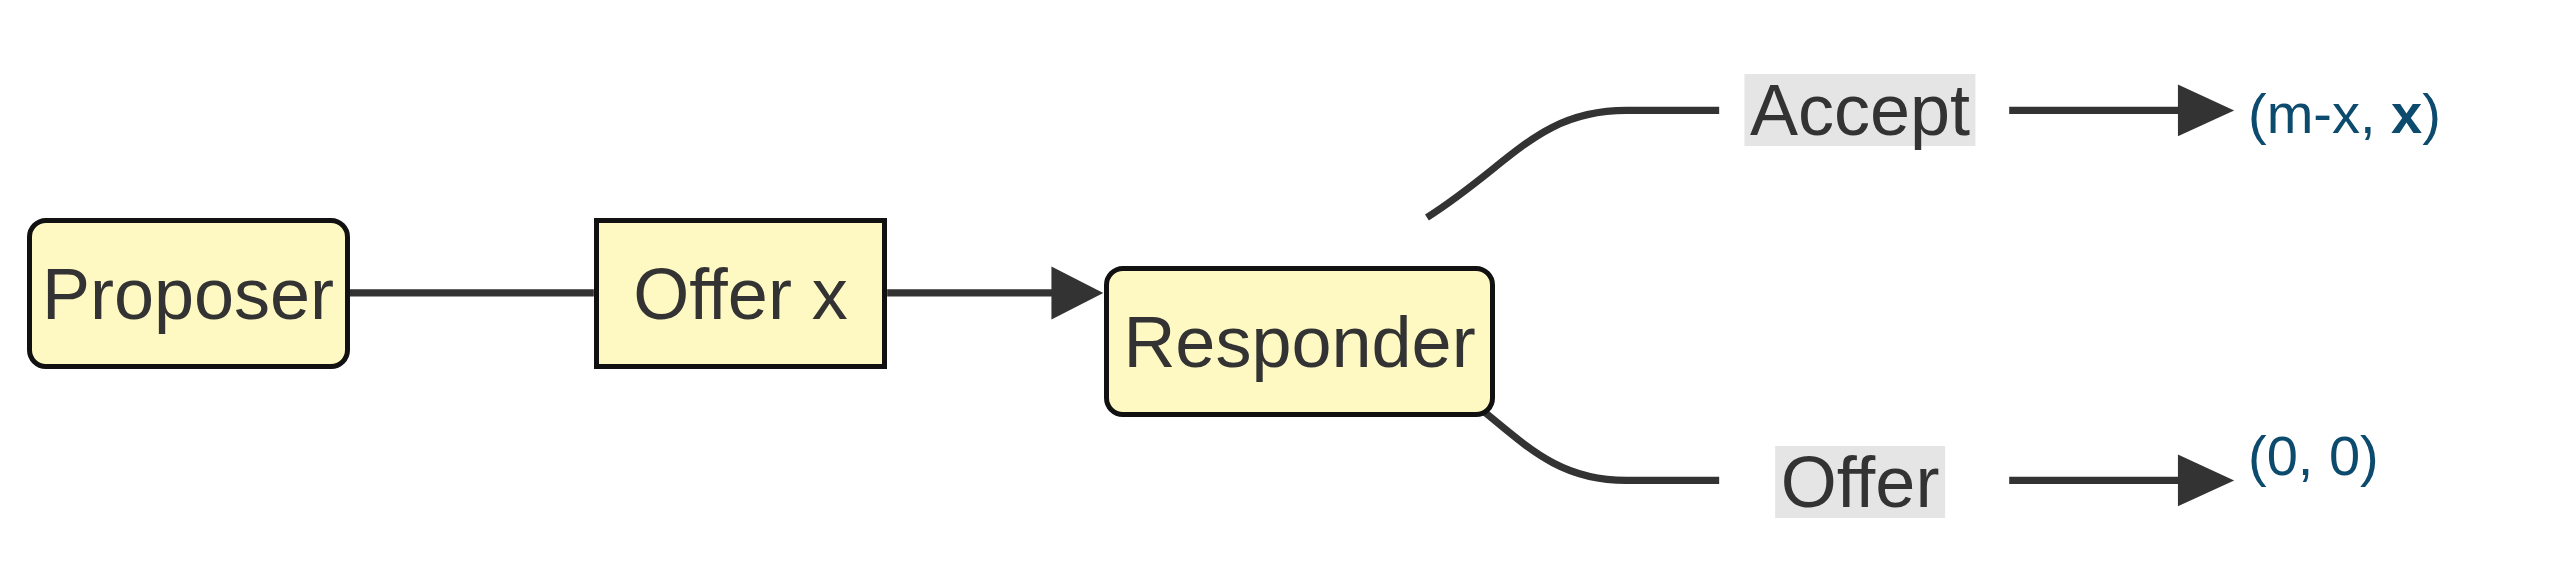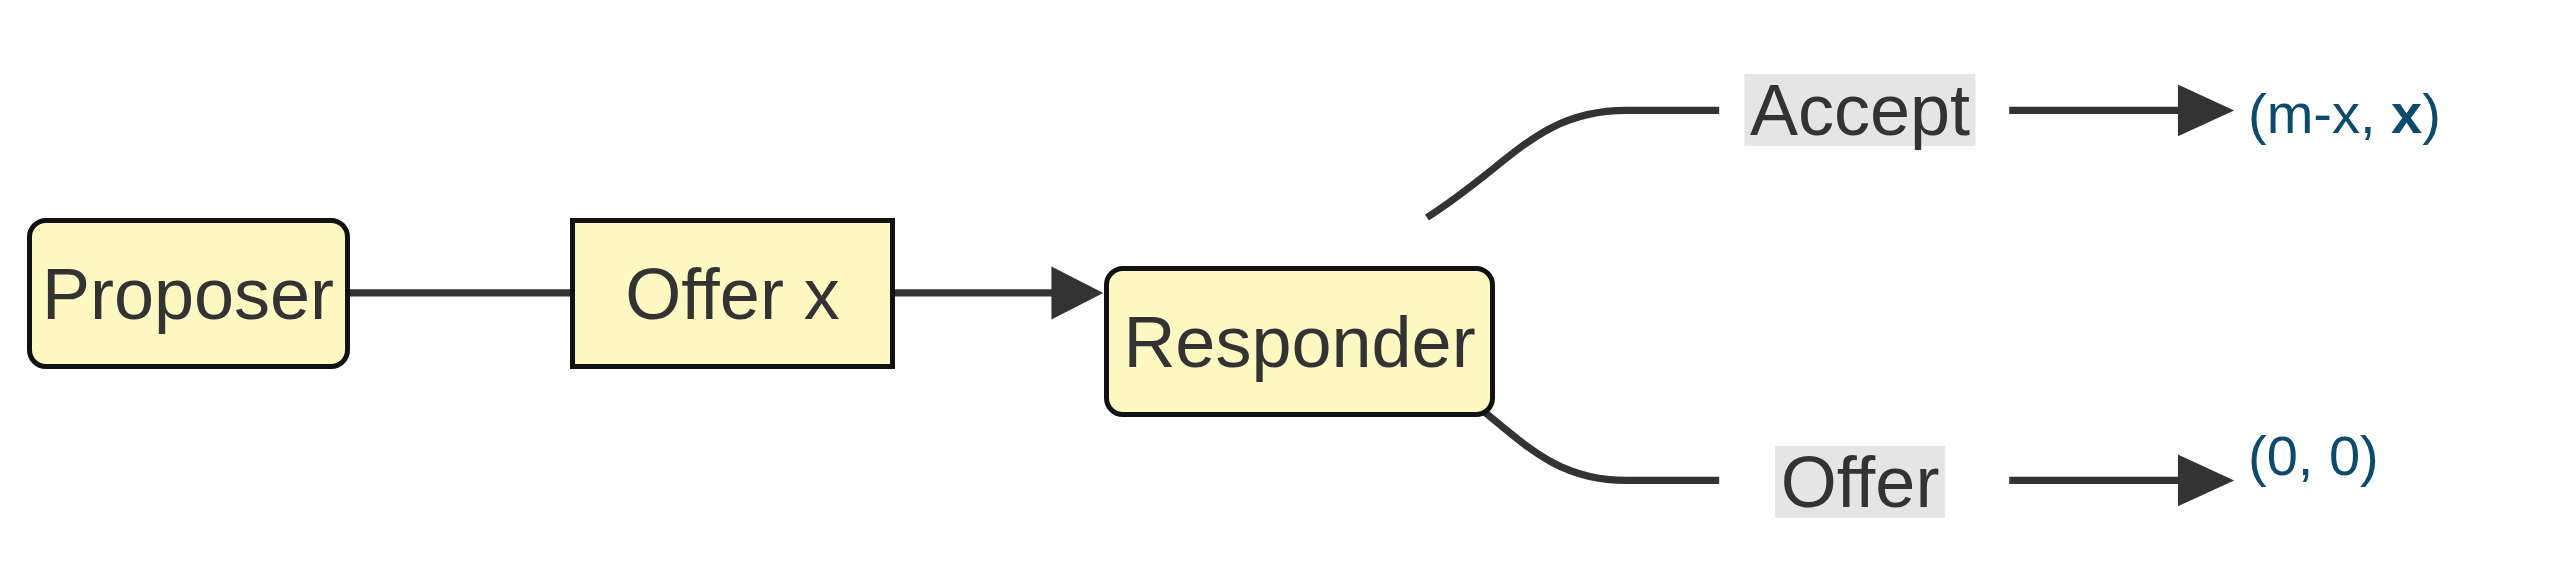--- a/index.html
+++ b/index.html
@@ -50,21 +50,21 @@
     justify-content: center;
     font-size: 72px;
     line-height: 1;
     color: #333333;
     white-space: nowrap;
   }
   .node.rounded { border-radius: 19px; }
   .node.square  { border-radius: 0; }
 
   #node-proposer  { left: 26.5px;   width: 323px; }
-  #node-offer     { left: 570px; width: 325px; }
+  #node-offer     { left: 594px; width: 293px; }
   #node-responder { left: 1104px; width: 391px; margin-top: 48px; }
 
   .edge-label {
     position: absolute;
     transform: translate(-50%, -50%);
     font-size: 72px;
     line-height: 1;
     color: #333333;
     white-space: nowrap;
     background: #e5e5e5;

